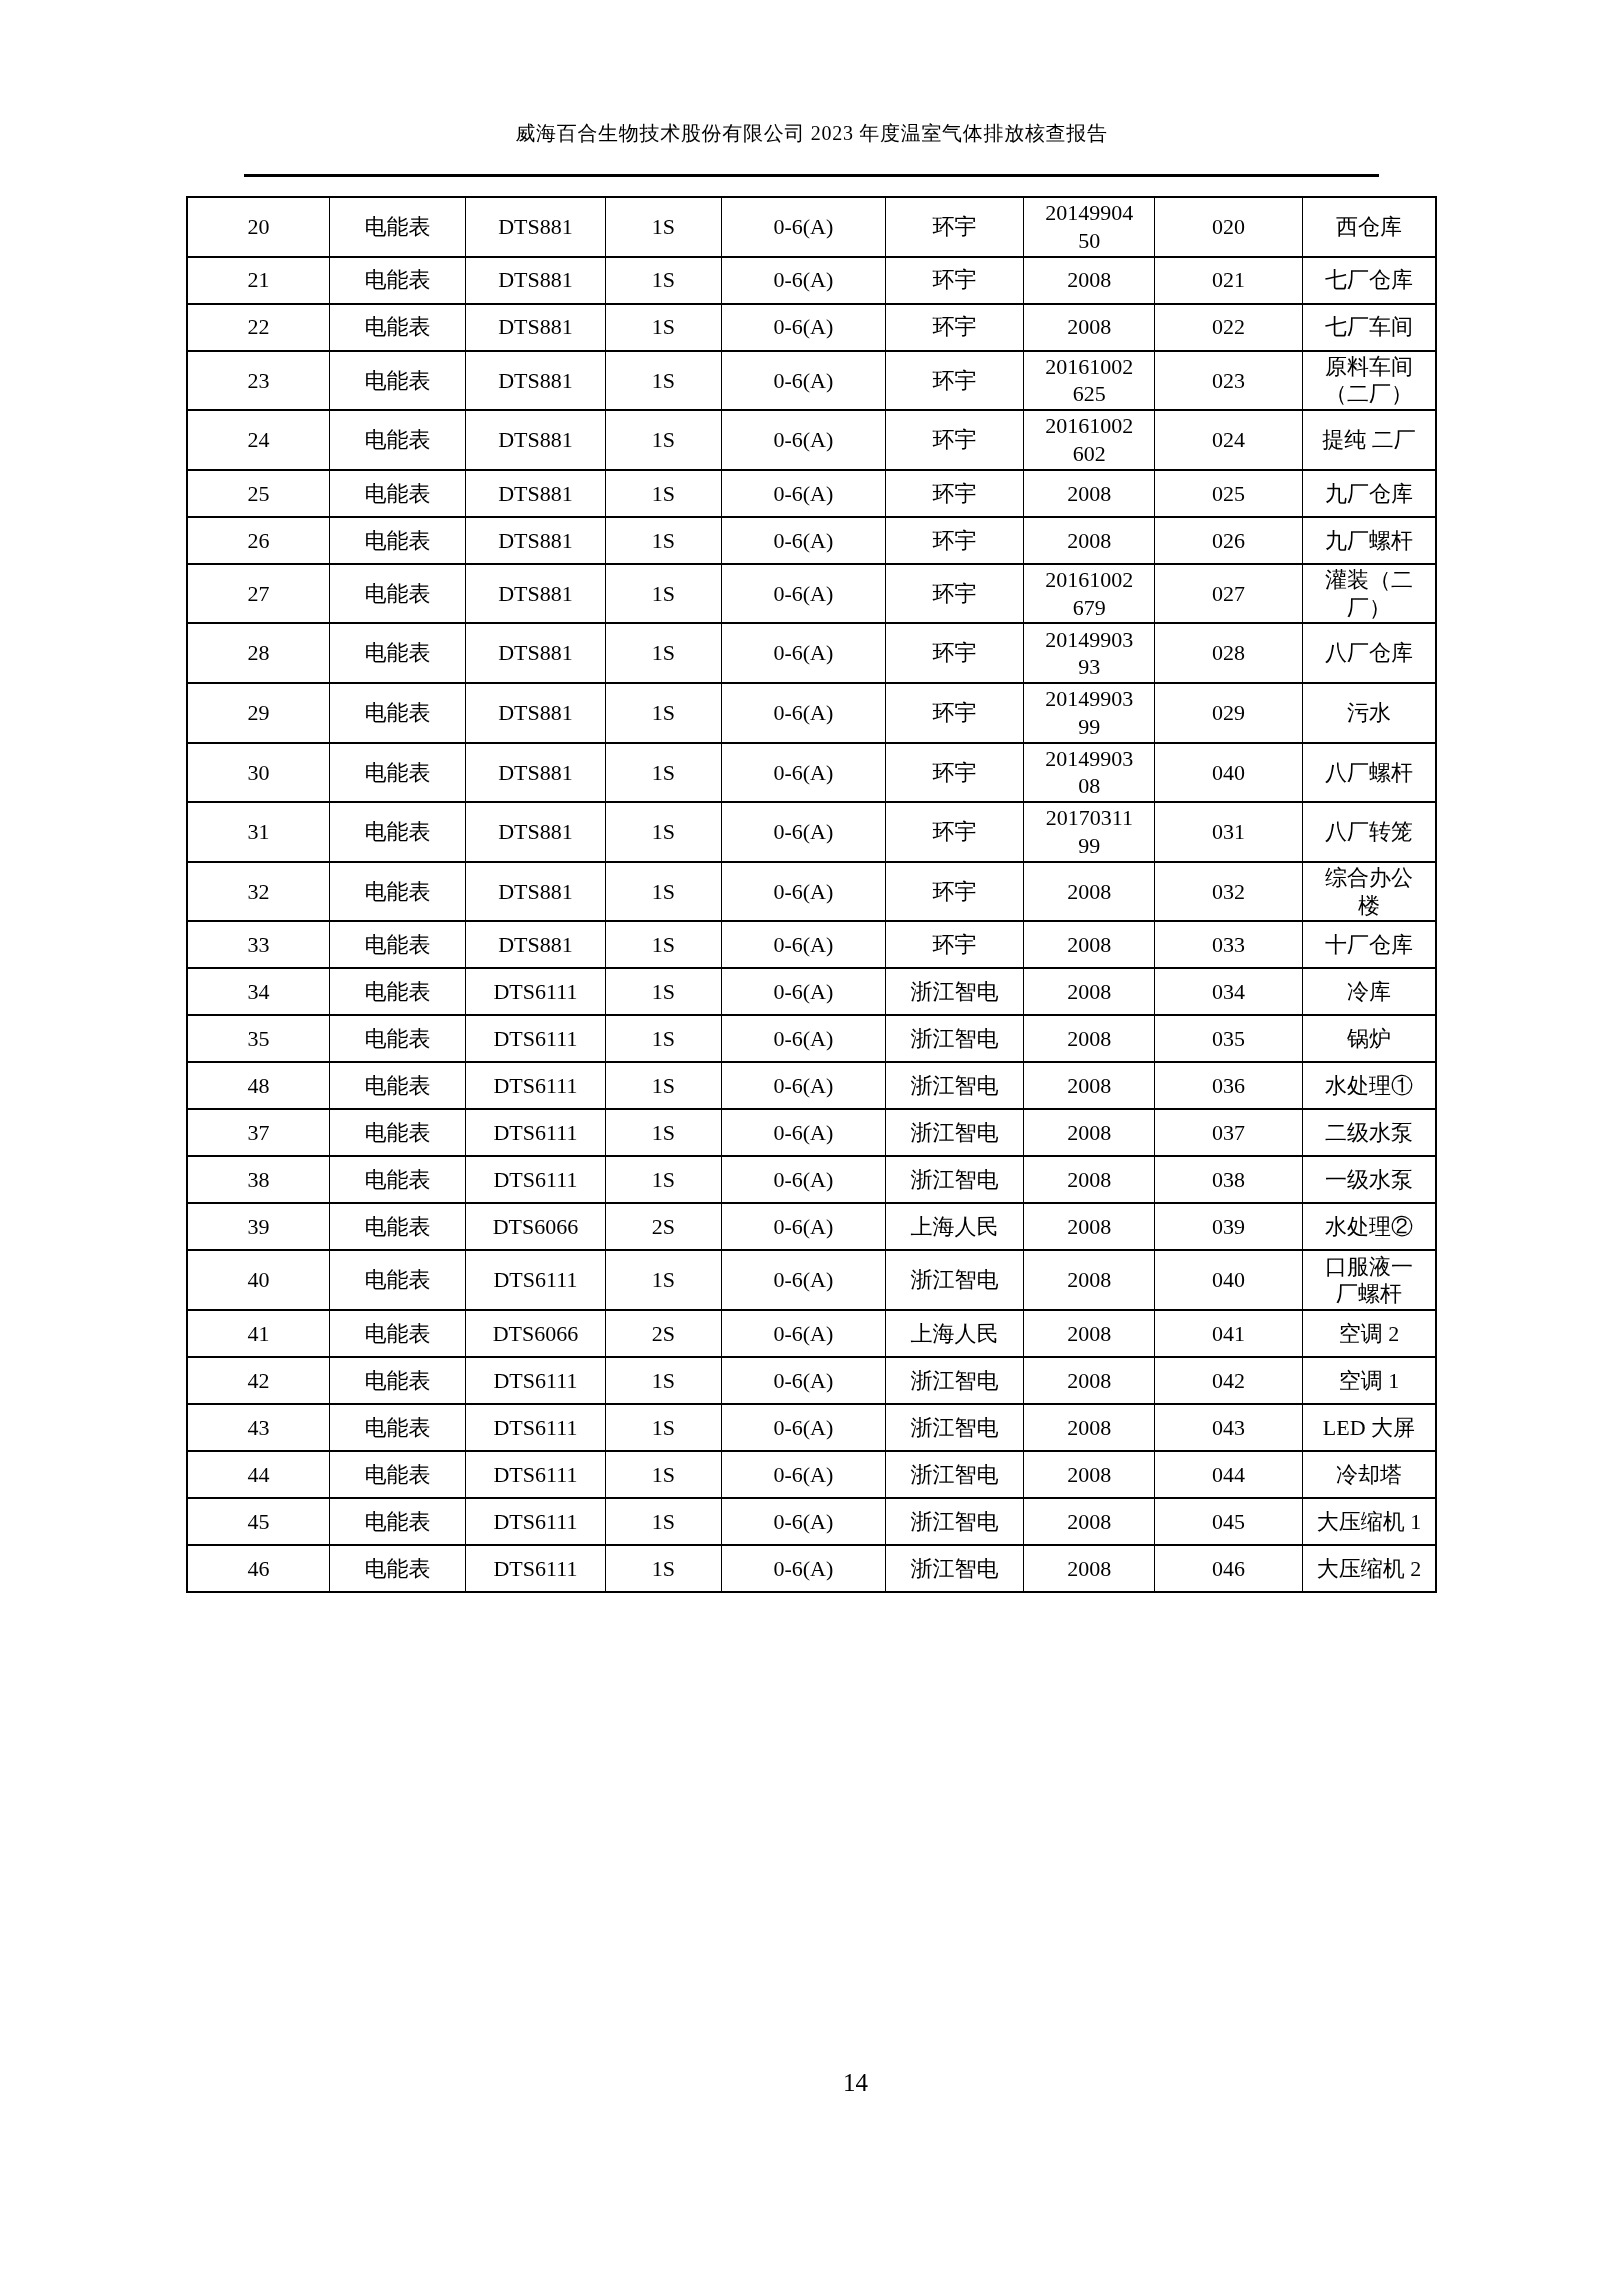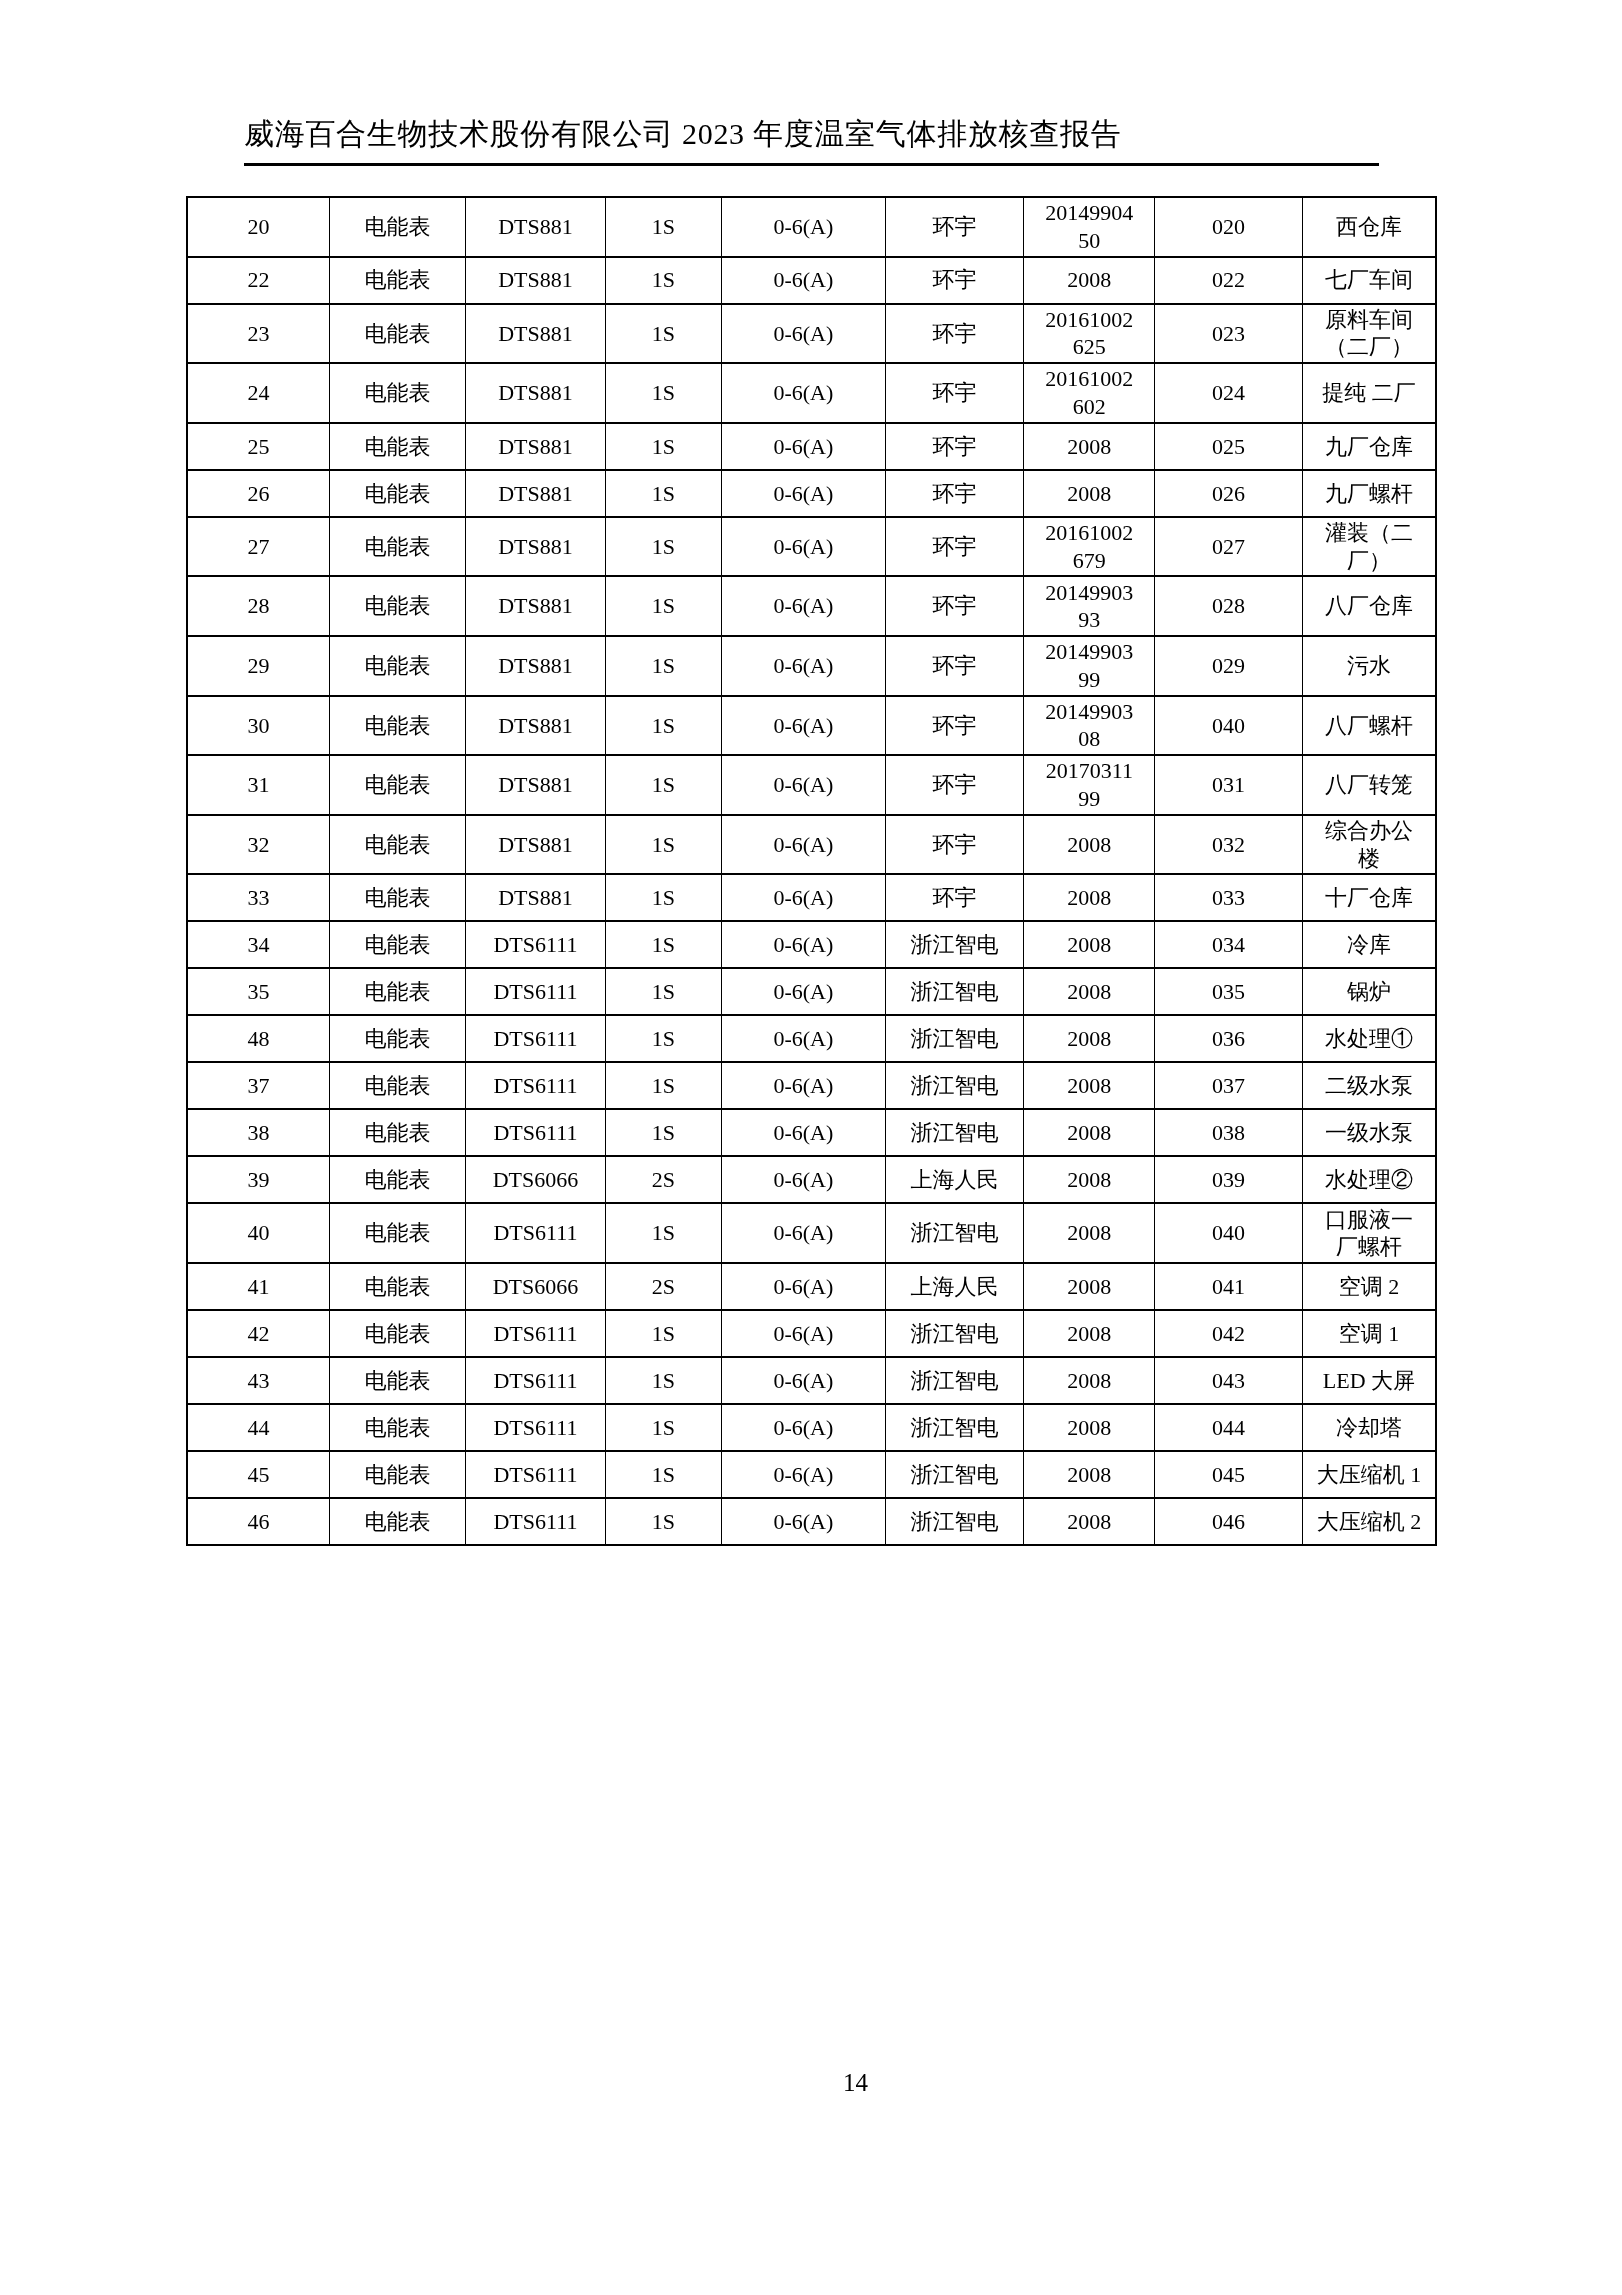--- a/index.html
+++ b/index.html
@@ -10,26 +10,26 @@
     background: #ffffff;
     color: #000000;
     font-family: "Liberation Serif", "DejaVu Serif", serif;
     overflow: hidden;
   }
   .page-header {
     position: absolute;
     left: 244px;
     top: 120px;
     width: 1135px;
-    font-size: 30px;
+    font-size: 20px;
     line-height: 27.5px;
     letter-spacing: 0.7px;
     border-bottom: 3.3px solid #000000;
-    padding-bottom: 15px;
-    text-align: left;
+    padding-bottom: 26px;
+    text-align: center;
     white-space: nowrap;
   }
   table.meter-table {
     position: absolute;
     left: 186px;
     top: 196px;
     width: 1251px;
     border-collapse: collapse;
     table-layout: fixed;
   }
@@ -83,20 +83,31 @@
           <td>DTS881</td>
           <td>1S</td>
           <td>0-6(A)</td>
           <td>环宇</td>
           <td>20149904
 50</td>
           <td>020</td>
           <td>西仓库</td>
         </tr>
         <tr>
+          <td>21</td>
+          <td>电能表</td>
+          <td>DTS881</td>
+          <td>1S</td>
+          <td>0-6(A)</td>
+          <td>环宇</td>
+          <td>2008</td>
+          <td>021</td>
+          <td>七厂仓库</td>
+        </tr>
+        <tr>
           <td>22</td>
           <td>电能表</td>
           <td>DTS881</td>
           <td>1S</td>
           <td>0-6(A)</td>
           <td>环宇</td>
           <td>2008</td>
           <td>022</td>
           <td>七厂车间</td>
         </tr>

